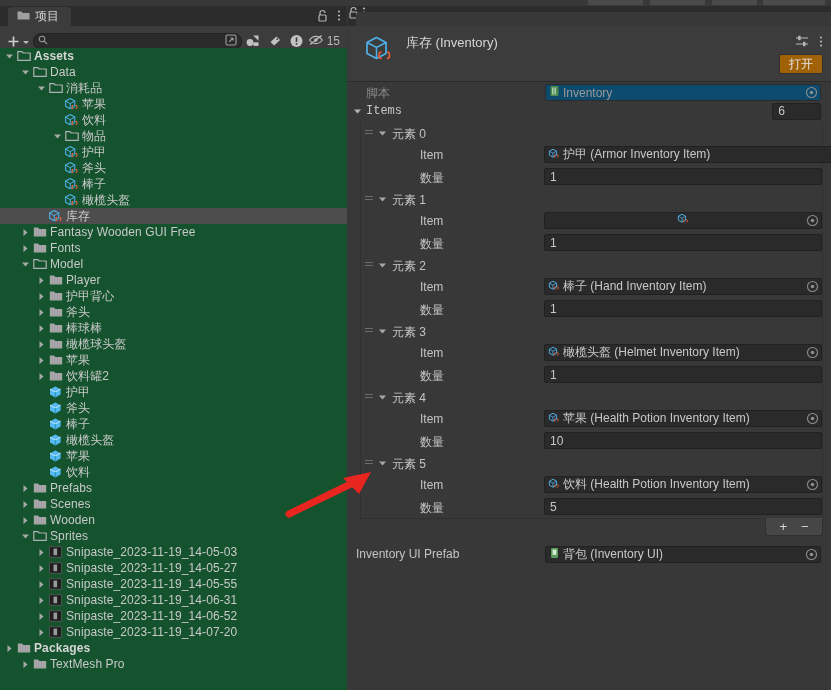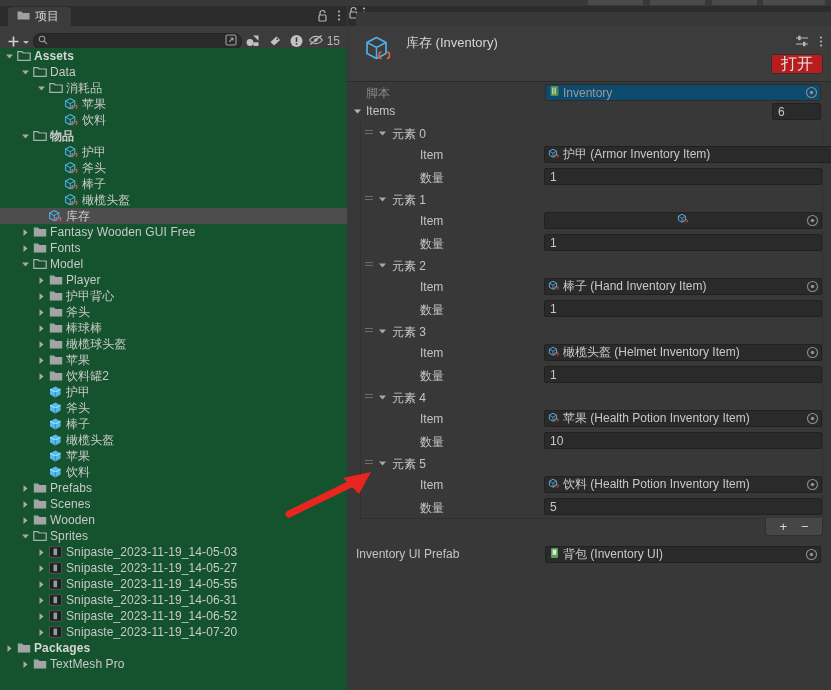--- a/index.html
+++ b/index.html
@@ -51,22 +51,22 @@
 
   
   .inspector{position:absolute;left:348px;top:6px;width:483px;height:684px;background:#383838;}
   .insp-tabbar{position:relative;height:20px;background:#2c2c2c;}
   .insp-head{position:relative;height:55px;background:#3c3c3c;border-bottom:1px solid #2b2b2b;}
   .insp-head .objtitle{position:absolute;left:58px;top:8px;font-size:13px;color:#d6d6d6;}
   .insp-head .so-icon{position:absolute;left:14px;top:7px;}
   .insp-head .hicons{position:absolute;right:8px;top:8px;display:flex;gap:10px;align-items:center;}
   .openbtn{
     position:absolute;right:8px;top:28px;height:18px;padding:0 9px;
-    background:#b91c1c;border:1px solid #303030;border-radius:2px;
-    display:flex;align-items:center;font-size:16px;color:#e3e3e3;
+    background:#a16207;border:1px solid #303030;border-radius:2px;
+    display:flex;align-items:center;font-size:12px;color:#e3e3e3;
   }
 
   .insp-body{position:absolute;left:0;top:76px;right:0;bottom:0;background:#383838;}
 
   .prow{position:relative;height:22px;display:flex;align-items:center;}
   .plabel{font-size:12px;color:#c4c4c4;}
   .plabel.dim{color:#8a8a8a;}
   .field{
     position:absolute;height:17px;background:#2a2a2a;border:1px solid #212121;border-radius:2px;
     display:flex;align-items:center;padding:0 3px;box-sizing:border-box;
@@ -251,21 +251,21 @@
           <span class="ico">
             <svg width="15" height="14" viewBox="0 0 15 14">
               <path d="M1.6 4.1L6.2 1.6L10.8 4.1V9.2L6.2 11.7L1.6 9.2Z" fill="none" stroke="#4fb0e8" stroke-width="1.1" stroke-linejoin="round"></path>
               <path d="M1.6 4.1L6.2 6.6L10.8 4.1M6.2 6.6V11.7" fill="none" stroke="#4fb0e8" stroke-width="1"></path>
               <path d="M8.9 8.4c-1 0-1 .8-1 1.6s0 1.6 1 1.6" fill="none" stroke="#e8603c" stroke-width="1.1" stroke-linecap="round"></path>
               <path d="M12 8.4c1 0 1 .8 1 1.6s0 1.6-1 1.6" fill="none" stroke="#e8603c" stroke-width="1.1" stroke-linecap="round"></path>
             </svg>
           </span>
           <span class="lbl">饮料</span>
         </div>
-        <div class="row" style="padding-left: 20px; font-weight: bold;">
+        <div class="row" style="padding-left: 52px;">
           <span class="arrow">
             <svg width="9" height="7" viewBox="0 0 9 7">
               <path d="M1 1.5l3.5 4 3.5-4z" fill="#a8a8a8"></path>
             </svg>
           </span>
           <span class="ico">
             <svg width="14" height="12" viewBox="0 0 14 12">
               <path d="M0.8 1.6h4.2l1.2 1.4h7v7.4H0.8z" fill="none" stroke="#b0b0b0" stroke-width="1.2"></path>
             </svg>
           </span>
@@ -766,21 +766,21 @@
           <span class="ftxt dim">Inventory</span>
           <span class="picker">
             <svg width="13" height="13" viewBox="0 0 13 13">
                 <circle cx="6.5" cy="6.5" r="5" fill="none" stroke="#8e8e8e" stroke-width="1.1"></circle>
                 <circle cx="6.5" cy="6.5" r="1.8" fill="#8e8e8e"></circle>
               </svg>
           </span>
         </div>
       </div>
 
-      <div class="prow" style="height:18px;">
+      <div class="prow" style="height:18px;font-family:Liberation Mono, monospace;">
         <span class="foldarrow" style="left:4px;top:1px;">
           <svg width="9" height="7" viewBox="0 0 9 7">
               <path d="M1 1.5l3.5 4 3.5-4z" fill="#b5b5b5"></path>
             </svg>
         </span>
         <div class="plabel" style="position:absolute;left:18px;top:2px;">Items</div>
         <div class="numfield" style="left:424px;width:49px;top:1px;">6</div>
       </div>
 
       <div class="listbox" id="items-listbox" style="top:40px;">

